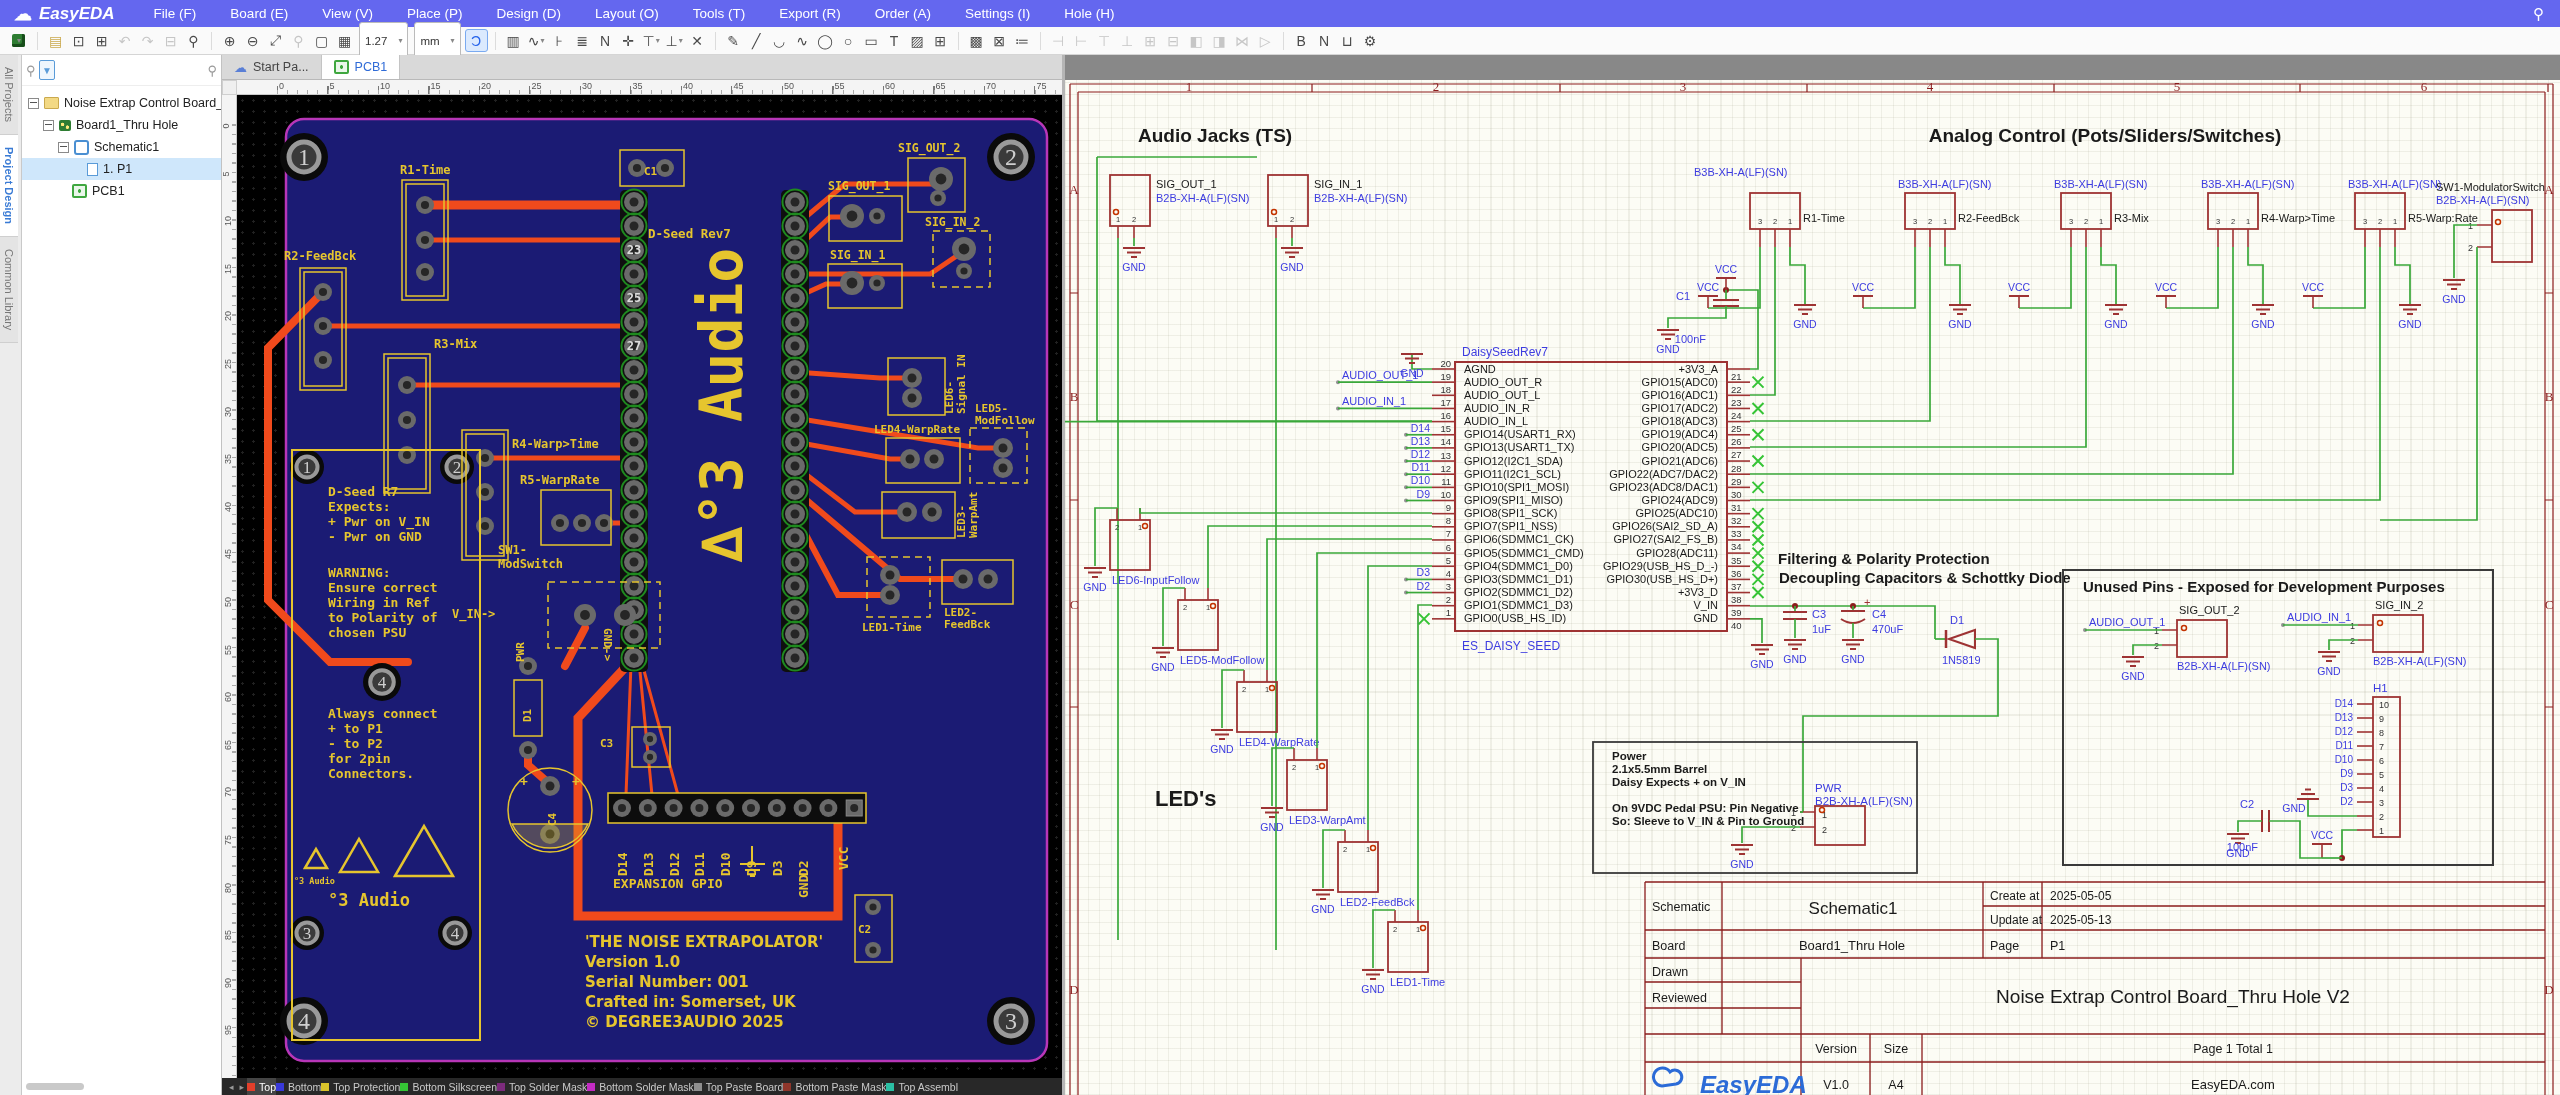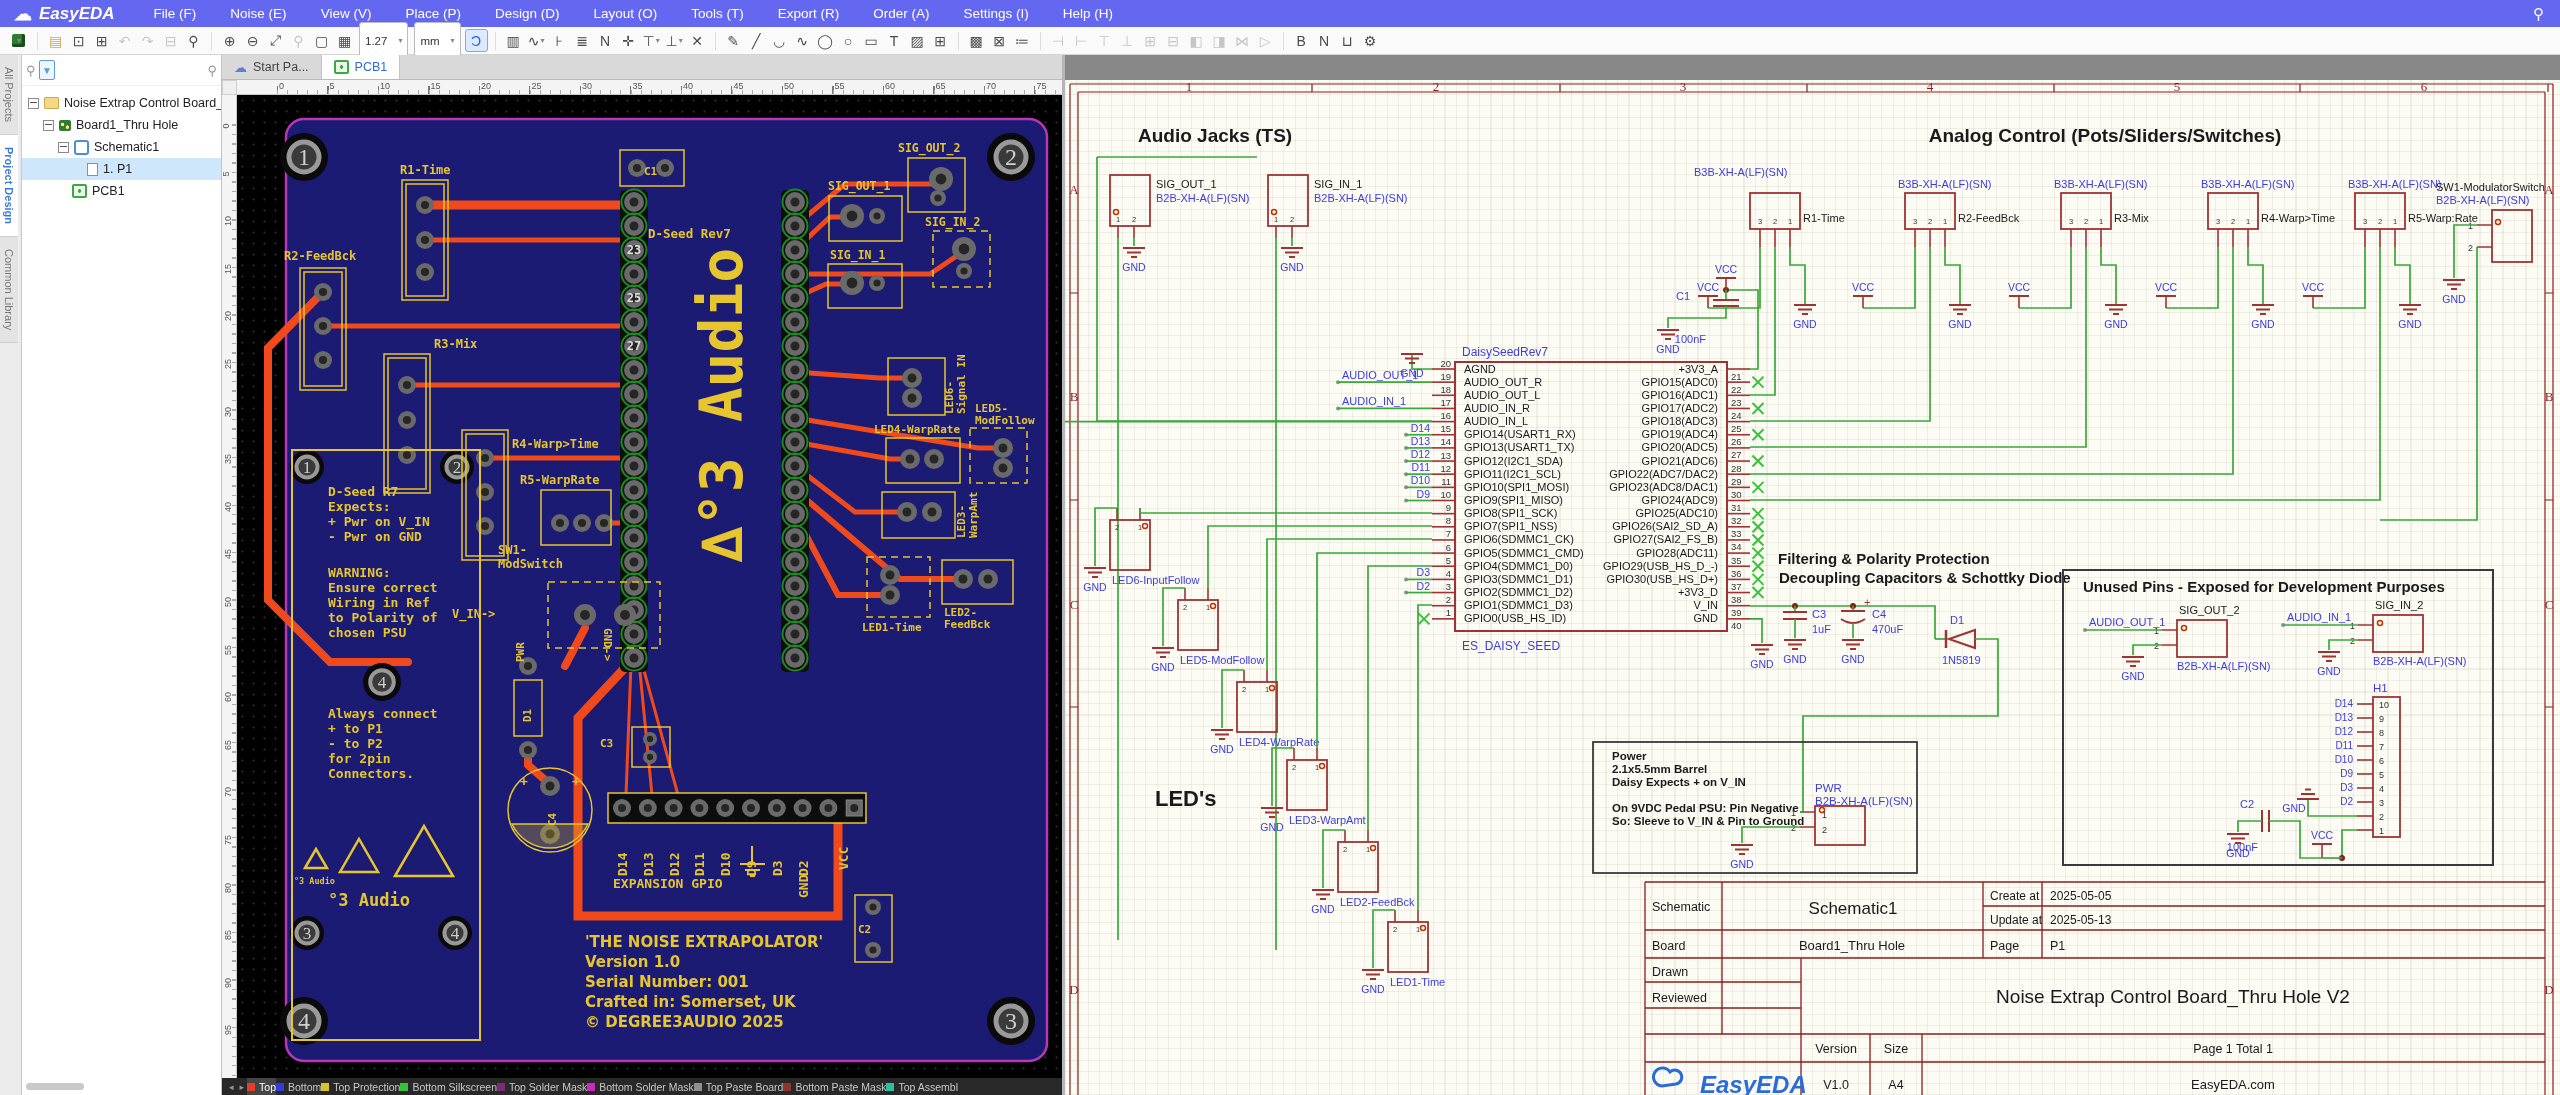--- a/index.html
+++ b/index.html
@@ -89,30 +89,30 @@
 </head>
 <body>
 
 <div class="menubar">
   <div class="logo">
     <span class="cloud">☁</span>
     <span>EasyEDA</span>
   </div>
   <div id="menu-items" style="display:flex;text-align:center;">
       <span class="menu-item">File (F)</span>
-      <span class="menu-item">Noise (E)</span>
+      <span class="menu-item">Board (E)</span>
       <span class="menu-item">View (V)</span>
       <span class="menu-item">Place (P)</span>
       <span class="menu-item">Design (D)</span>
       <span class="menu-item">Layout (O)</span>
       <span class="menu-item">Tools (T)</span>
       <span class="menu-item">Export (R)</span>
       <span class="menu-item">Order (A)</span>
       <span class="menu-item">Settings (I)</span>
-      <span class="menu-item">Help (H)</span>
+      <span class="menu-item">Hole (H)</span>
     </div>
   <div class="menu-search">⚲</div>
 </div>
 
 <div class="toolbar" id="toolbar">
     <span class="tb-icon green">
       <span class="tb-dd">▾</span>
     </span>
     <span class="tb-sep"></span>
     <span class="tb-icon yellow">▤</span>

